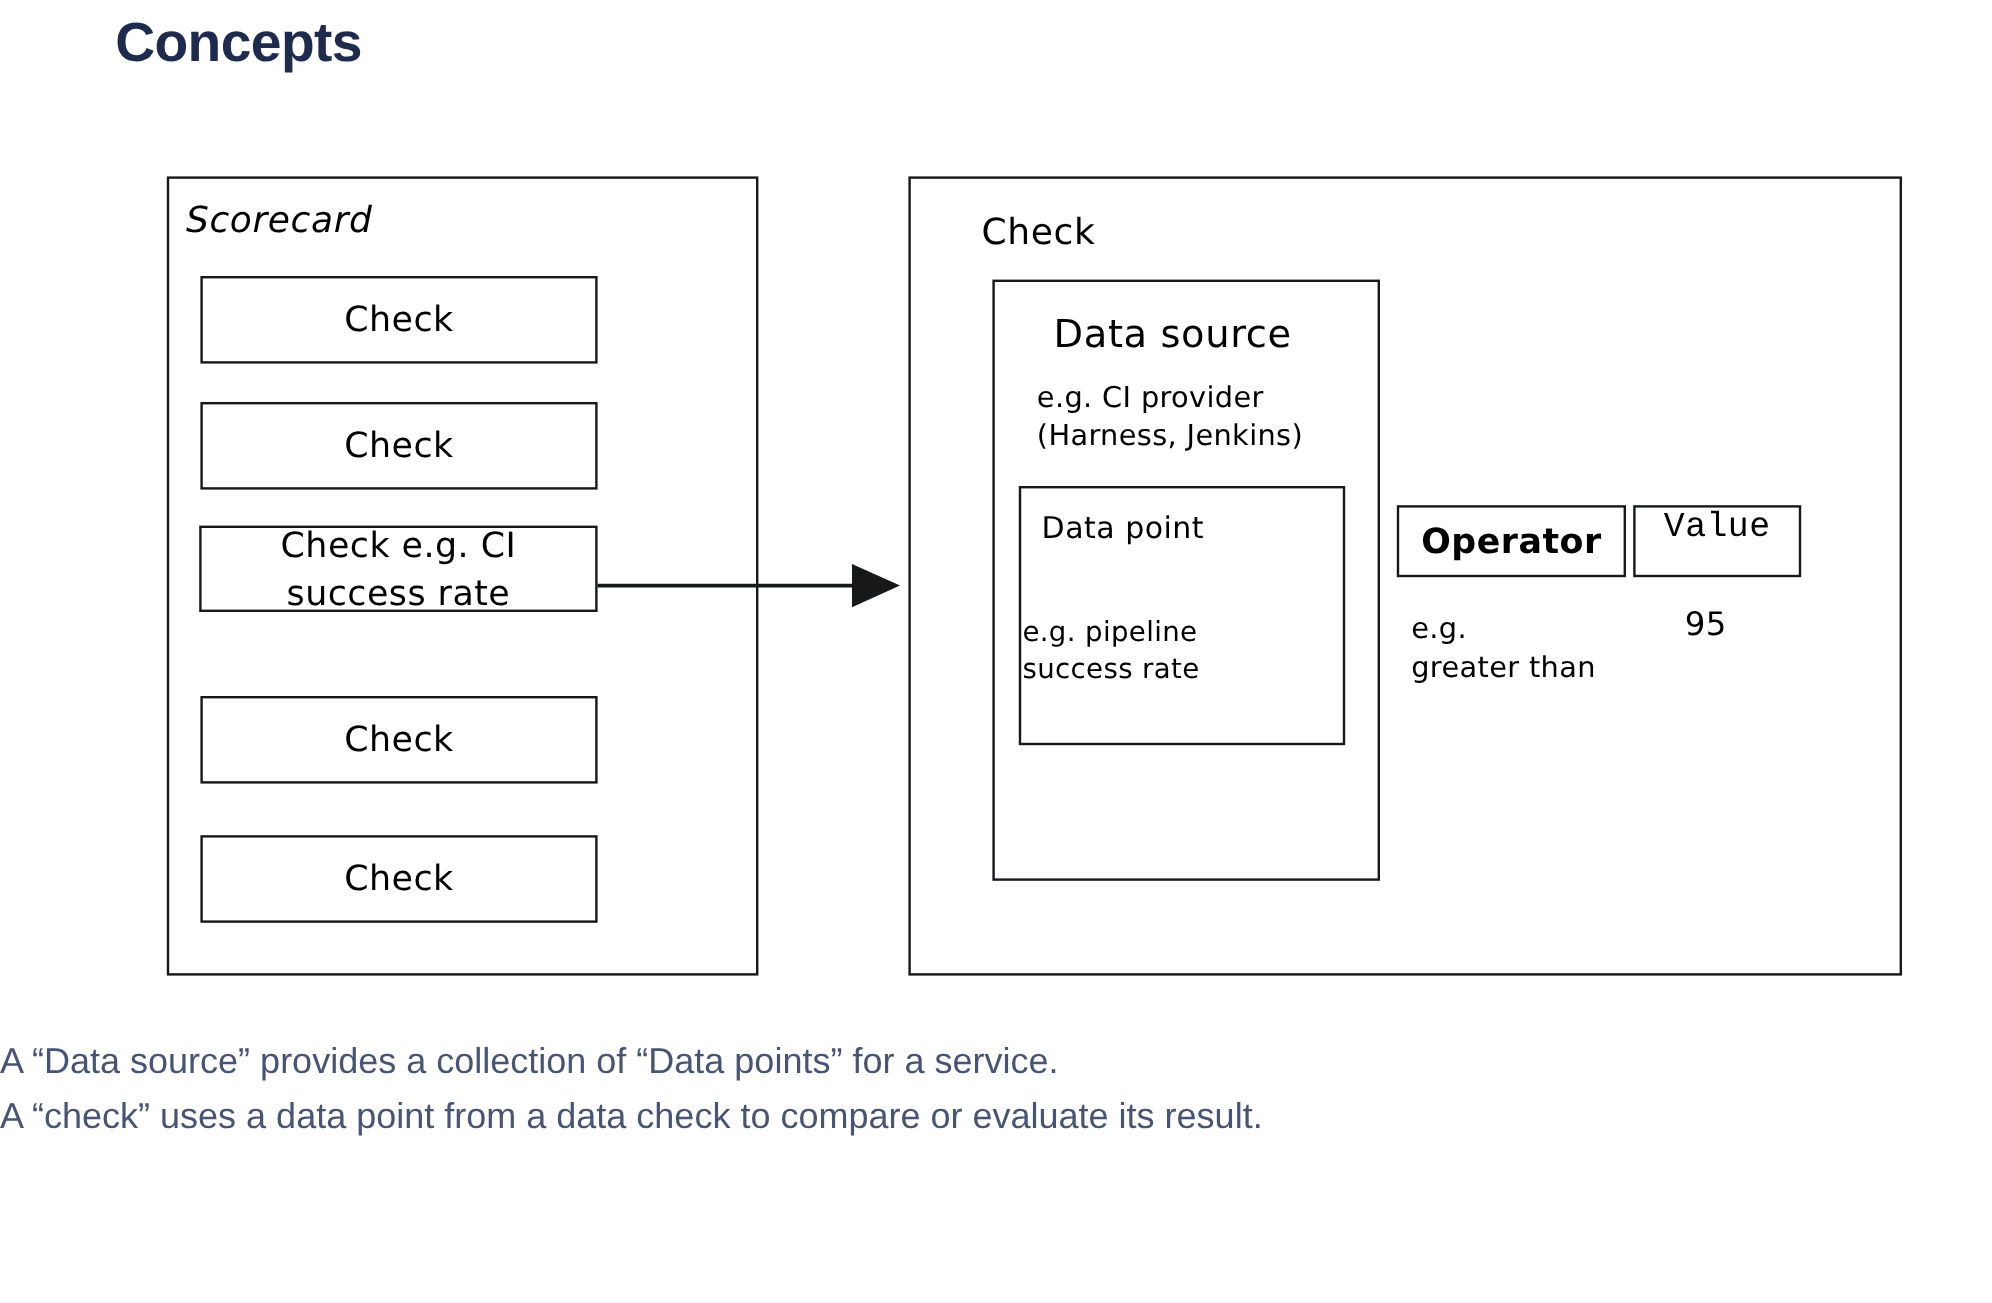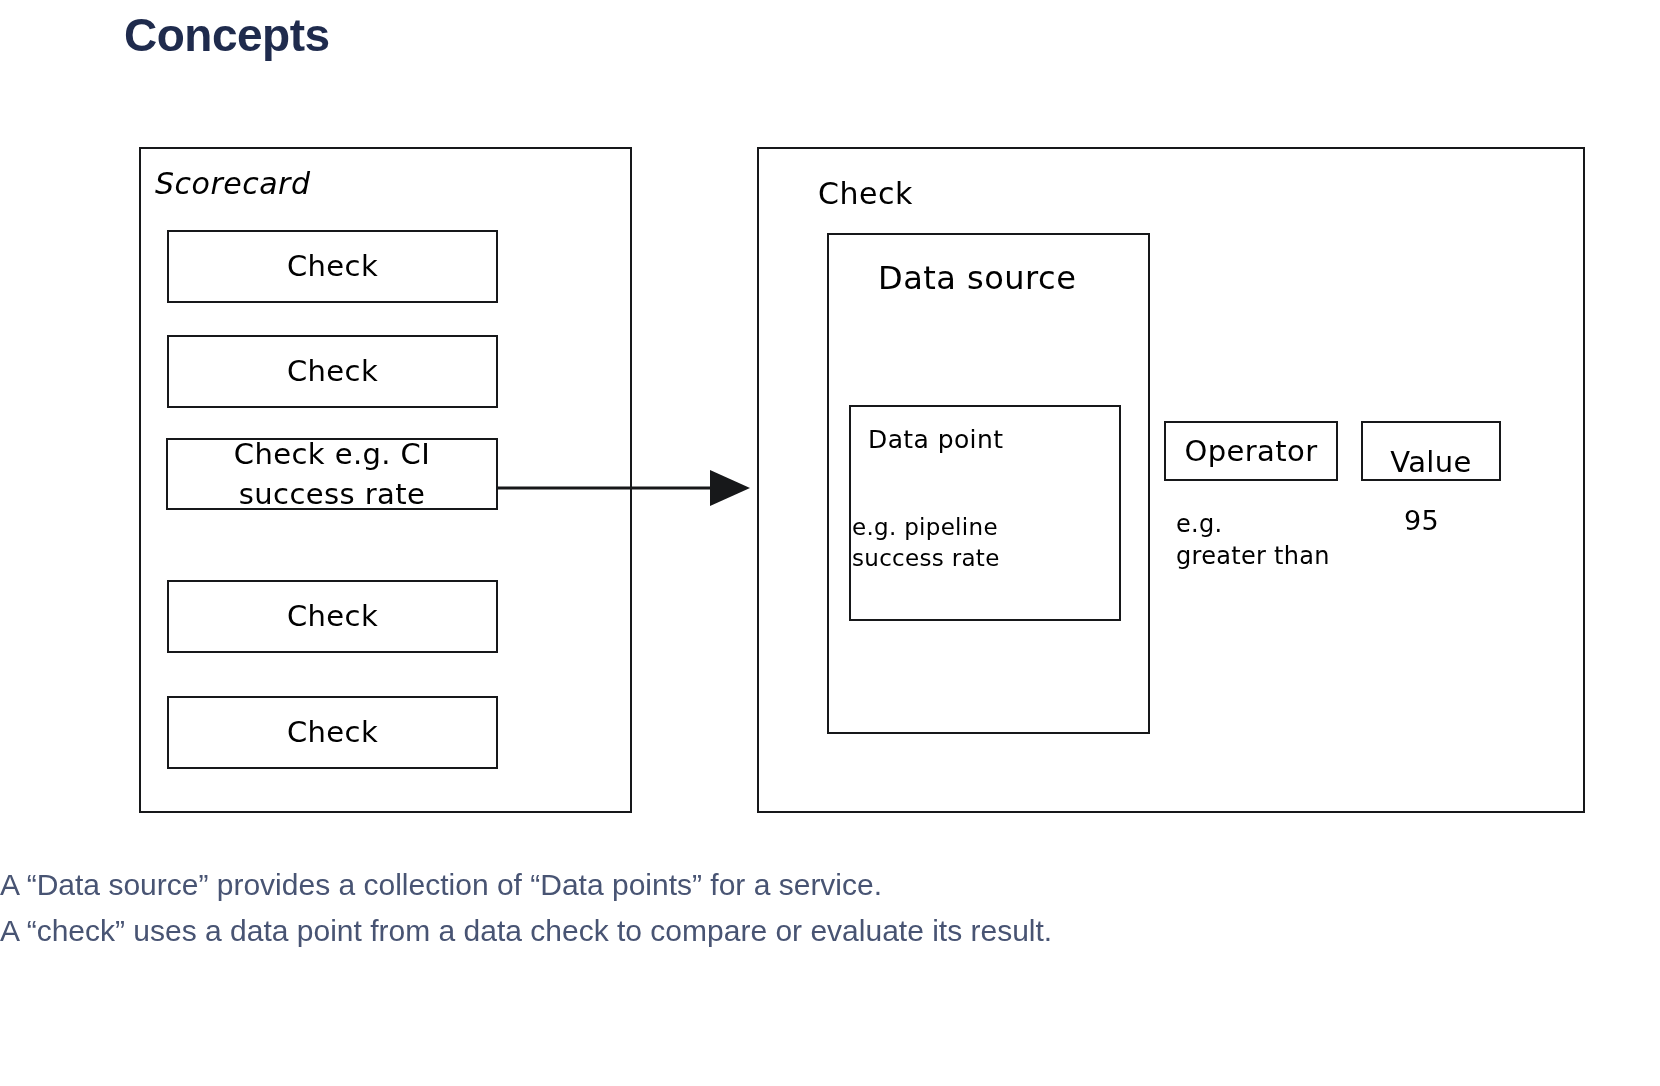--- a/index.html
+++ b/index.html
@@ -18,21 +18,20 @@
   #page-title {
     position: absolute;
     left: 96px;
     top: 8px;
     font-family: "Liberation Sans", sans-serif;
     font-weight: bold;
     font-size: 46px;
     letter-spacing: -0.5px;
     color: #1f2b4d;
     line-height: 1.2;
-    margin-left: 28px;
   }
 
   
   #diagram {
     position: absolute;
     left: 0;
     top: 0;
     width: 1660px;
     height: 1086px;
   }
@@ -140,45 +139,47 @@
     top: 512px;
     font-size: 23px;
     line-height: 1.35;
     letter-spacing: 0.3px;
     white-space: pre-line;
   }
 
   #operator-box {
     left: 1164px;
     top: 421px;
-    width: 174px;
+    width: 191px;
     height: 60px;
     display: flex;
     align-items: center;
     justify-content: center;
+    font-weight: bold;
   }
   #operator-box .lbl { font-size: 29px; letter-spacing: 0.4px; }
   #operator-note {
     position: absolute;
     left: 1176px;
     top: 508px;
     font-size: 24px;
     line-height: 1.35;
     letter-spacing: 0.3px;
     white-space: pre-line;
   }
 
   #value-box {
     left: 1361px;
     top: 421px;
     width: 140px;
     height: 60px;
     display: flex;
-    align-items: flex-end;
+    align-items: flex-start;
     justify-content: center;
+    font-family: Liberation Mono, monospace;
   }
   #value-box .lbl { font-size: 29px; letter-spacing: 0.4px; }
   #value-note {
     position: absolute;
     left: 1404px;
     top: 505px;
     font-size: 27px;
     letter-spacing: 0.3px;
   }
 
@@ -240,20 +241,22 @@
   <svg id="arrow-svg" viewBox="0 0 270 60" xmlns="http://www.w3.org/2000/svg">
     <line x1="10" y1="28" x2="228" y2="28" stroke="#17181a" stroke-width="3"></line>
     <polygon points="222,10 262,28 222,46" fill="#17181a"></polygon>
   </svg>
 
   <div class="box" id="check-panel"></div>
   <div class="hand" id="check-panel-title">Check</div>
 
   <div class="box" id="datasource-box"></div>
   <div class="hand" id="datasource-title">Data source</div>
+  <div class="hand" id="datasource-note">e.g. CI provider
+(Harness, Jenkins)</div>
 
   <div class="box" id="datapoint-box"></div>
   <div class="hand" id="datapoint-title">Data point</div>
   <div class="hand" id="datapoint-note">e.g. pipeline
 success rate</div>
 
   <div class="box hand" id="operator-box">
     <span class="lbl">Operator</span>
   </div>
   <div class="hand" id="operator-note">e.g.

